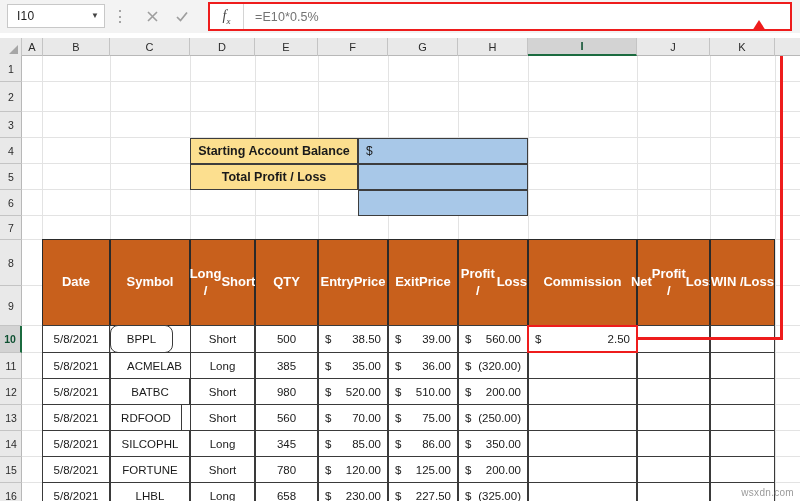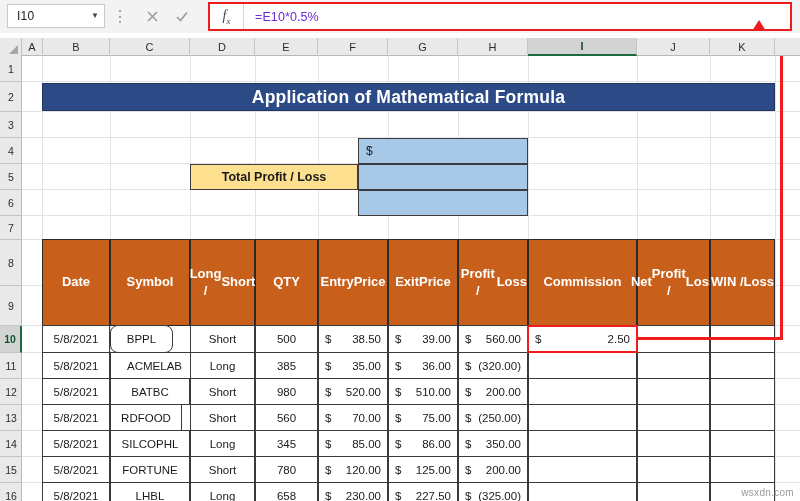--- a/index.html
+++ b/index.html
@@ -46,21 +46,21 @@
     border: 2px solid #ee1c1c; background: #ffffff;
     display: flex; align-items: center;
   }
   .fx-label {
     width: 34px; height: 25px; display:flex; align-items:center; justify-content:center;
     font-family: "Liberation Serif", serif; font-style: italic;
     font-size: 14px; color: #444; border-right: 1px solid #d4d4d4;
   }
   .fx-label sub { font-size: 9px; font-style: italic; }
   .fx-input {
-    flex: 1; padding-left: 11px; font-size: 12.5px; color: #6d28d9;
+    flex: 1; padding-left: 11px; font-size: 12.5px; color: #737373;
     letter-spacing: .1px;
   }
 
   
   .colhdr {
     position: absolute; left: 0; top: 38px; width: 800px; height: 18px;
     background: #e9e9e9; border-bottom: 1px solid #b8b8b8;
   }
   .corner {
     position: absolute; left: 0; top: 0; width: 22px; height: 18px;
@@ -250,22 +250,22 @@
     <div class="gline-h" style="top:183px;"></div>
     <div class="gline-h" style="top:229px;"></div>
     <div class="gline-h" style="top:269px;"></div>
     <div class="gline-h" style="top:296px;"></div>
     <div class="gline-h" style="top:322px;"></div>
     <div class="gline-h" style="top:348px;"></div>
     <div class="gline-h" style="top:374px;"></div>
     <div class="gline-h" style="top:400px;"></div>
     <div class="gline-h" style="top:426px;"></div>
 
-    <div class="title-banner" style="left:20px;top:27px;width:733px;height:28px;">Application of Mathematical Formula</div>
-
+
+    <div class="bal-lbl" style="left:168px;top:82px;width:168px;height:26px;">Starting Account Balance</div>
     <div class="bal-val" style="left:336px;top:82px;width:170px;height:26px;">
       <span class="cur">$</span>
     </div>
 
     <div class="bal-lbl" style="left:168px;top:108px;width:168px;height:26px;">Total Profit / Loss</div>
     <div class="bal-val" style="left:336px;top:108px;width:170px;height:26px;">
       <span class="cur"></span>
       <span class="amt"></span>
     </div>
 

